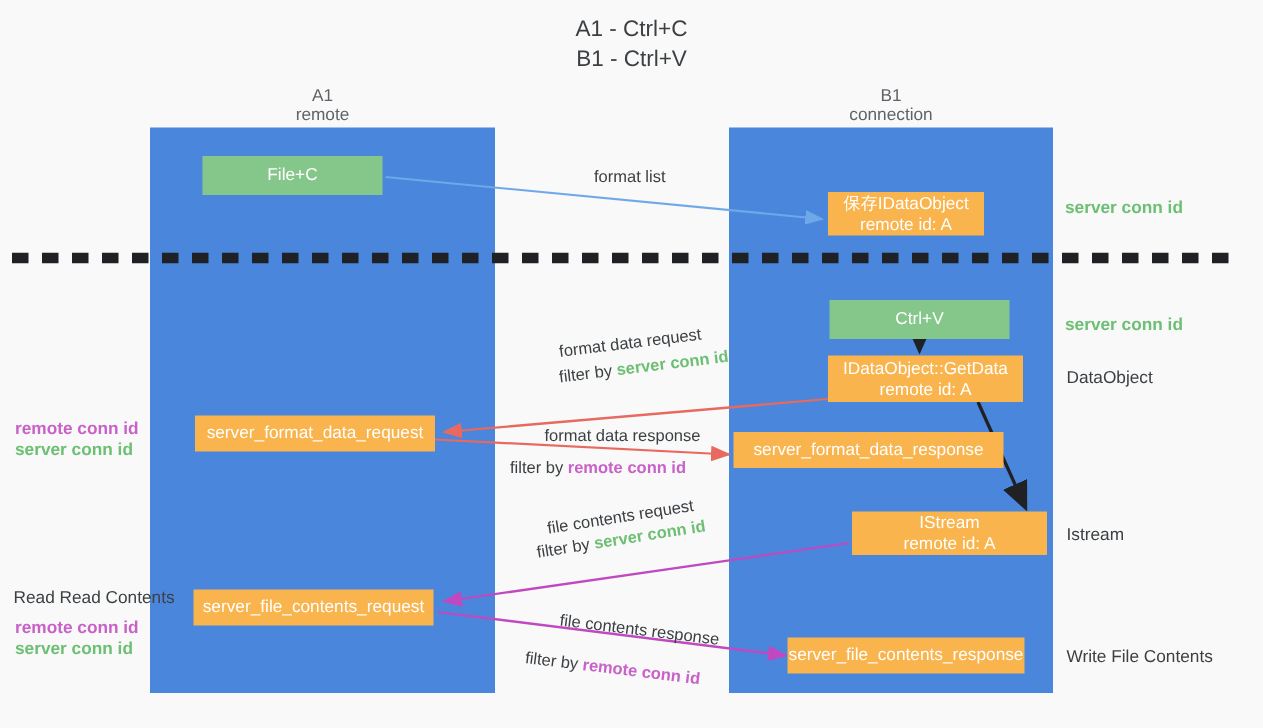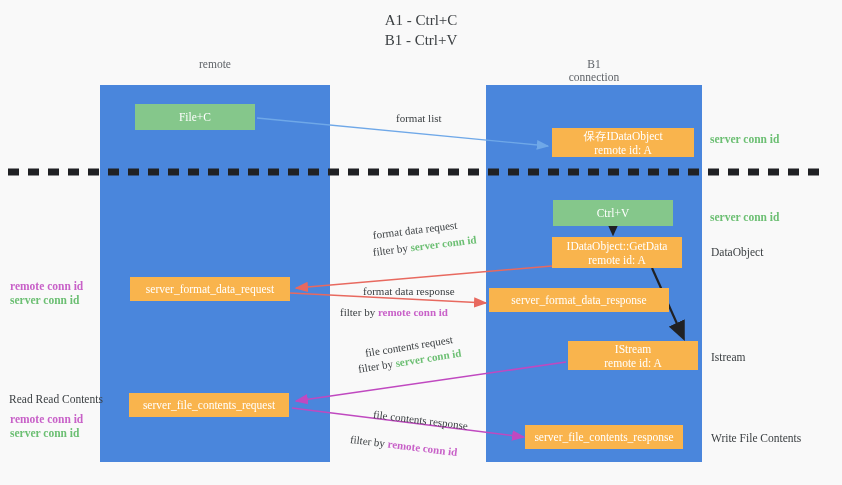--- a/index.html
+++ b/index.html
@@ -5,21 +5,21 @@
   html, body {
     margin: 0;
     padding: 0;
     background: #f7f8f8;
   }
   #canvas {
     position: relative;
     width: 842px;
     height: 485px;
     background: #f9f9f9;
-    font-family: Liberation Serif, serif;
+    font-family: Liberation Sans, sans-serif;
     overflow: hidden;
   }
   .abs { position: absolute; }
 
   
   #title {
     left: 0; top: 10px; width: 842px;
     text-align: center;
     color: #3c4043;
     font-size: 15px;
@@ -95,20 +95,21 @@
 <body>
 
 <div id="canvas">
 
   <div class="abs" id="title">
     <div>A1 - Ctrl+C</div>
     <div>B1 - Ctrl+V</div>
   </div>
 
   <div class="abs col-header" id="header-a1">
+    <div>A1</div>
     <div>remote</div>
   </div>
   <div class="abs col-header" id="header-b1">
     <div>B1</div>
     <div>connection</div>
   </div>
 
   <div class="abs lane" id="lane-a1"></div>
   <div class="abs lane" id="lane-b1"></div>
 
@@ -142,21 +143,21 @@
 
     <line x1="292" y1="408" x2="524" y2="437" stroke="#c049c0" stroke-width="1.5" marker-end="url(#ah-mag)"></line>
 
     <line x1="8" y1="172" x2="828" y2="172" stroke="#202124" stroke-width="7" stroke-dasharray="11 9" stroke-linecap="butt"></line>
   </svg>
 
   <div class="abs box box-green" style="left:135px; top:104px; width:120px; height:26px;">
     <div>File+C</div>
   </div>
 
-  <div class="abs box box-orange" style="left:552px; top:128px; width:142px; height:29px;">
+  <div class="abs box box-orange" style="left:552px; top:128px; width:104px; height:29px;">
     <div>保存IDataObject</div>
     <div>remote id: A</div>
   </div>
 
   <div class="abs box box-green" style="left:553px; top:181px; width:120px; height:26px;margin-top:19px;">
     <div>Ctrl+V</div>
   </div>
 
   <div class="abs box box-orange" style="left:552px; top:237px; width:130px; height:31px;">
     <div>IDataObject::GetData</div>

